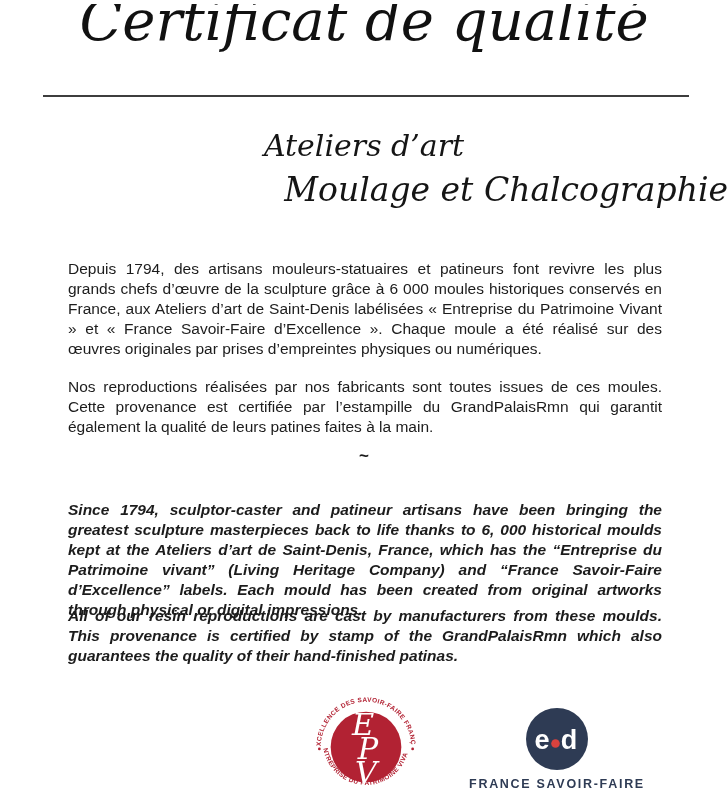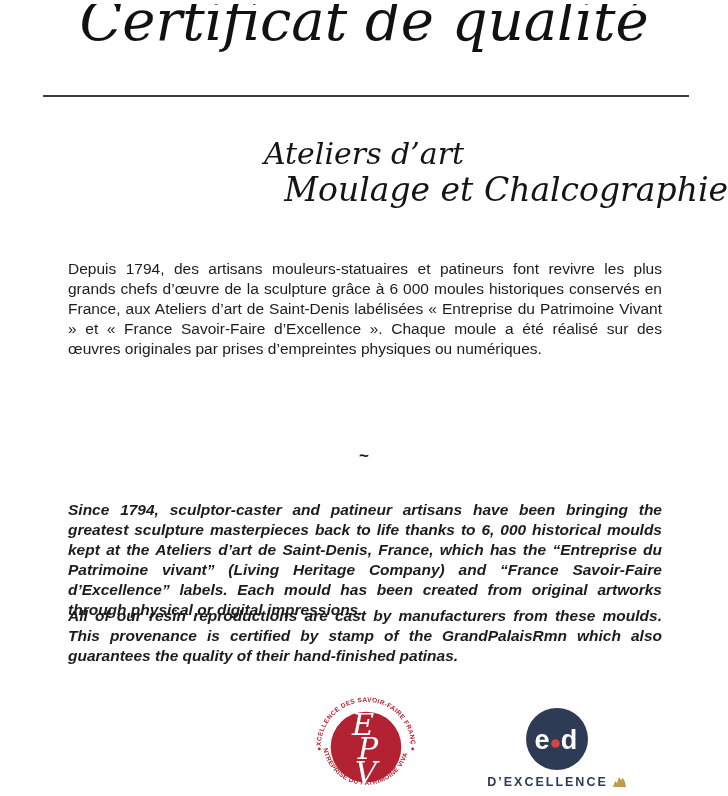--- a/index.html
+++ b/index.html
@@ -21,21 +21,21 @@
   .title{
     position:absolute;top:-14px;left:0;width:100%;text-align:center;
     font-family:"DejaVu Serif",serif;font-style:italic;font-weight:400;
     font-size:56px;line-height:1.1;color:#111;white-space:nowrap;
   }
   .divider{
     position:absolute;top:91px;left:43px;width:646px;height:2px;
     background:var(--divider);
   }
   .subtitle1{
-    position:absolute;top:132px;left:0;width:100%;text-align:center;
+    position:absolute;top:124px;left:0;width:100%;text-align:center;
     font-family:"DejaVu Serif",serif;font-style:italic;font-size:30px;color:#151515;
   }
   .subtitle2{
     position:absolute;top:166px;left:0;width:100%;text-align:right;
     font-family:"DejaVu Serif",serif;font-style:italic;font-size:33px;color:#151515;
   }
   .para{
     position:absolute;left:68px;width:594px;text-align:justify;
     font-family:"Liberation Sans",sans-serif;font-size:15.5px;line-height:20px;
     color:var(--text_dark);
@@ -82,20 +82,21 @@
 <div class="page">
 
   <div class="title">Certificat de qualité</div>
 
   <div class="divider"></div>
 
   <div class="subtitle1">Ateliers d’art</div>
   <div class="subtitle2">Moulage et Chalcographie</div>
 
   <p class="para fr1">Depuis 1794, des artisans mouleurs-statuaires et patineurs font revivre les plus grands chefs d’œuvre de la sculpture grâce à 6 000 moules historiques conservés en France, aux Ateliers d’art de Saint-Denis labélisées « Entreprise du Patrimoine Vivant » et « France Savoir-Faire d’Excellence ». Chaque moule a été réalisé sur des œuvres originales par prises d’empreintes physiques ou numériques.</p>
+  <p class="para fr2">Nos reproductions réalisées par nos fabricants sont toutes issues de ces moules. Cette provenance est certifiée par l’estampille du GrandPalaisRmn qui garantit également la qualité de leurs patines faites à la main.</p>
 
   <div class="tilde">~</div>
 
   <p class="para en en1">Since 1794, sculptor-caster and patineur artisans have been bringing the greatest sculpture masterpieces back to life thanks to 6, 000 historical moulds kept at the Ateliers d’art de Saint-Denis, France, which has the “Entreprise du Patrimoine vivant” (Living Heritage Company) and “France Savoir-Faire d’Excellence” labels. Each mould has been created from original artworks through physical or digital impressions.</p>
   <p class="para en en2">All of our resin reproductions are cast by manufacturers from these moulds. This provenance is certified by stamp of the GrandPalaisRmn which also guarantees the quality of their hand-finished patinas.</p>
 
 
   <svg class="epv" viewBox="0 0 110 110" aria-hidden="true">
     <defs>
       <path id="epvArcTop" d="M 9,56 A 46,46 0 0 1 101,56"></path>
@@ -111,20 +112,21 @@
     <text class="epv-mono" x="55" y="93" text-anchor="middle">V</text>
   </svg>
 
   <div class="fsfe">
     <svg width="64" height="64" viewBox="0 0 64 64" aria-hidden="true">
       <circle cx="32" cy="32" r="31" fill="var(--navy)"></circle>
       <text class="ed-letter" x="17" y="42" text-anchor="middle">e</text>
       <text class="ed-letter" x="44" y="42" text-anchor="middle">d</text>
       <circle cx="30.5" cy="36.5" r="4.3" fill="var(--dot_red)"></circle>
     </svg>
+    <div class="fsfe-line1">FRANCE SAVOIR-FAIRE</div>
     <div class="fsfe-line2">
       <span>D’EXCELLENCE</span>
       <svg width="15" height="12" viewBox="0 0 15 12" aria-hidden="true">
         <path d="M1,11 L3,5 L5,7 L7,1 L9,4 L11,2 L13,6 L14,11 Z" fill="var(--gold)"></path>
       </svg>
     </div>
   </div>
 
 </div>
 

